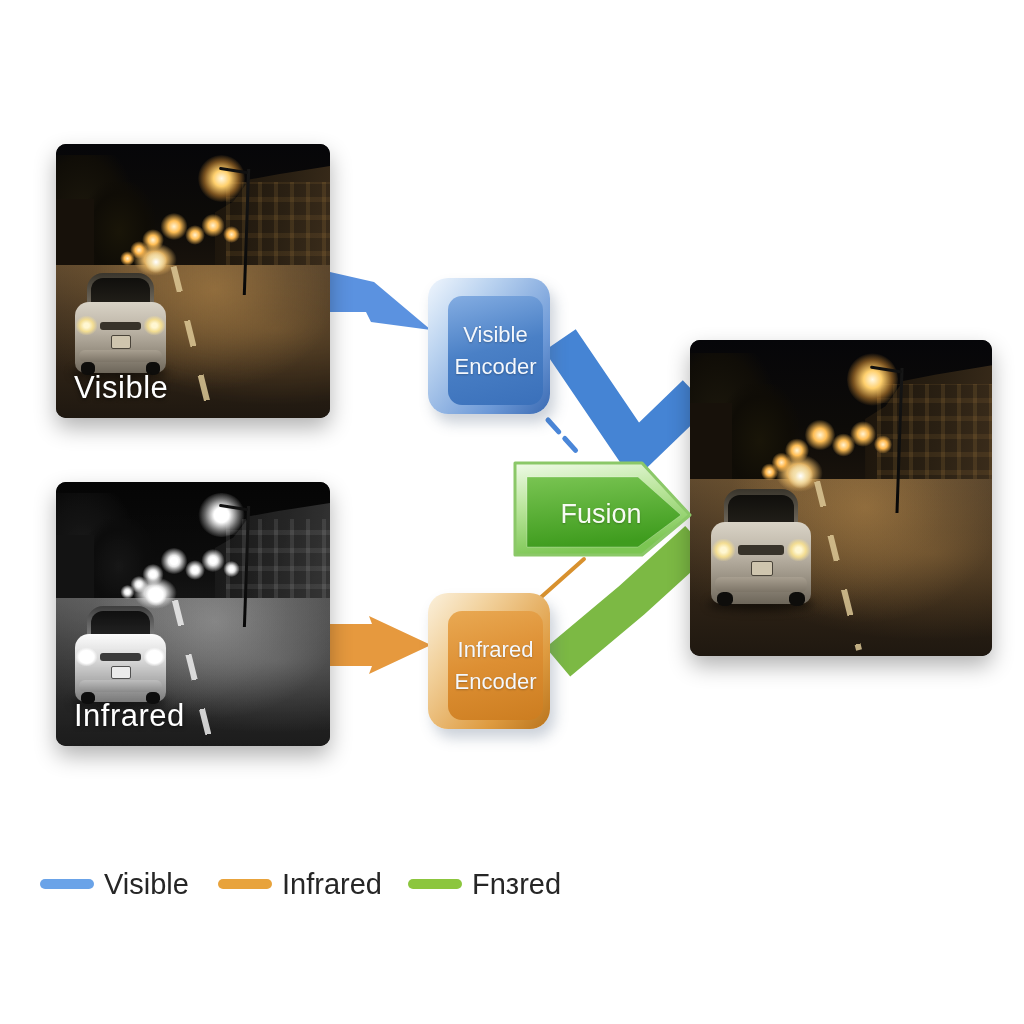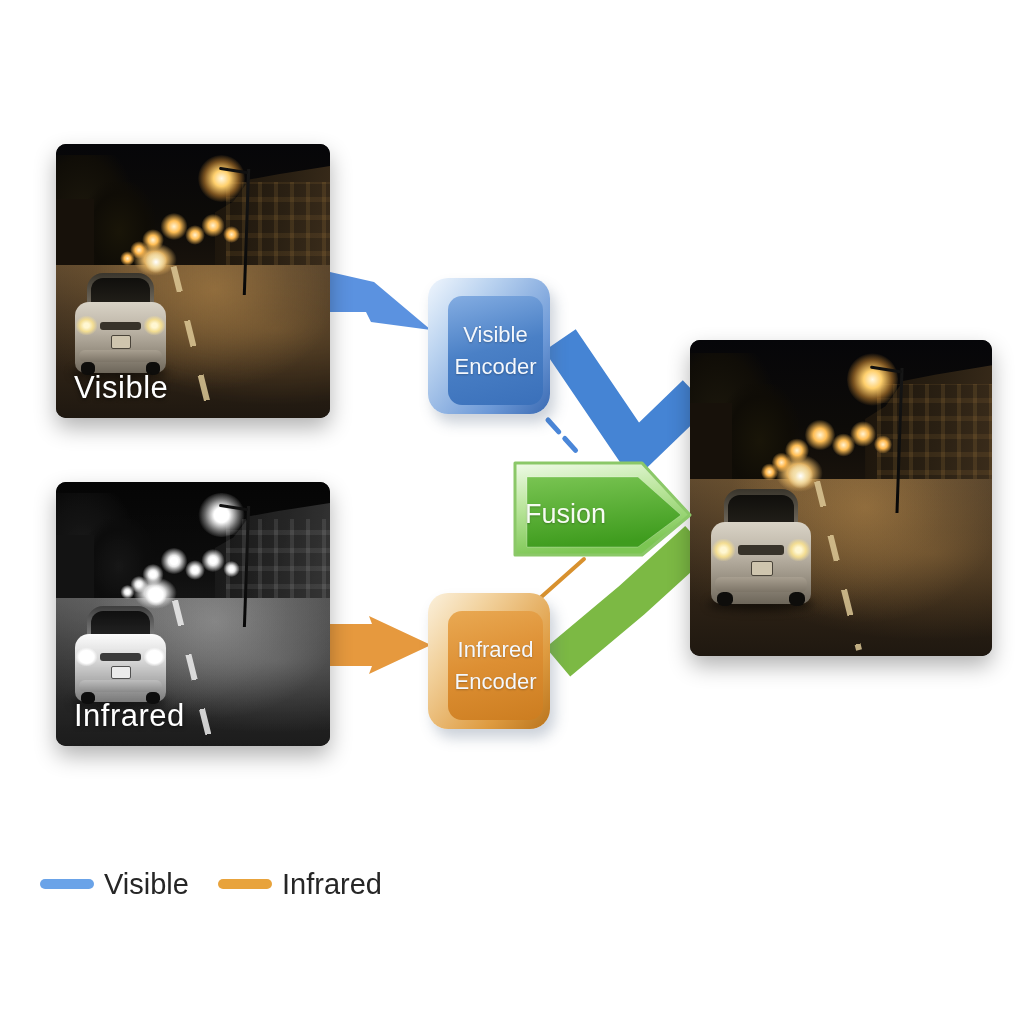--- a/index.html
+++ b/index.html
@@ -115,21 +115,21 @@
     text-shadow:0 1px 2px rgba(0,0,0,0.25); }
   #encoder-visible { left:428px; top:278px;
     background:linear-gradient(128deg,#f0f6fd 0%,#bcd4f0 28%,#6d99d7 72%,#3a6ab2 100%); }
   #encoder-visible .face { background:linear-gradient(165deg,#84ade2 0%,#4a80c6 48%,#3a70ba 100%); }
   #encoder-infrared { left:428px; top:593px;
     background:linear-gradient(128deg,#fbf1dd 0%,#f2d29e 28%,#de9b40 72%,#b9741c 100%); }
   #encoder-infrared .face { background:linear-gradient(165deg,#e9a953 0%,#dd8f33 48%,#cc7d20 100%); }
 
   
   #fusion-wrap { position:absolute; left:505px; top:453px; width:200px; height:112px; z-index:3; }
-  #fusion-label { position:absolute; left:20px; top:46px; width:152px; text-align:left;
+  #fusion-label { position:absolute; left:20px; top:46px; width:152px; text-align:center;
     color:#f6fbf2; font-size:27px; text-shadow:0 1px 2px rgba(0,0,0,0.25); }
 
   
   .legend { position:absolute; left:0; top:862px; width:1024px; height:44px; z-index:2; }
   .legend-item { position:absolute; top:0; height:44px; display:flex; align-items:center; }
   #legend-visible  { left:40px; }
   #legend-infrared { left:218px; }
   #legend-fused    { left:408px; }
   .sw { width:54px; height:10px; border-radius:5px; margin-right:10px; flex:0 0 auto; }
   .legend-label { color:#262626; font-size:29px; }
@@ -311,15 +311,19 @@
 
   <div class="legend">
     <div class="legend-item" id="legend-visible">
       <span class="sw" style="background: rgb(106, 163, 232);"></span>
       <span class="legend-label">Visible</span>
     </div>
     <div class="legend-item" id="legend-infrared">
       <span class="sw" style="background: rgb(232, 163, 60);"></span>
       <span class="legend-label">Infrared</span>
     </div>
+    <div class="legend-item" id="legend-fused">
+      <span class="sw" style="background: rgb(140, 198, 62);"></span>
+      <span class="legend-label">Fnзred</span>
+    </div>
   </div>
 
 </div>
 
 </body></html>

